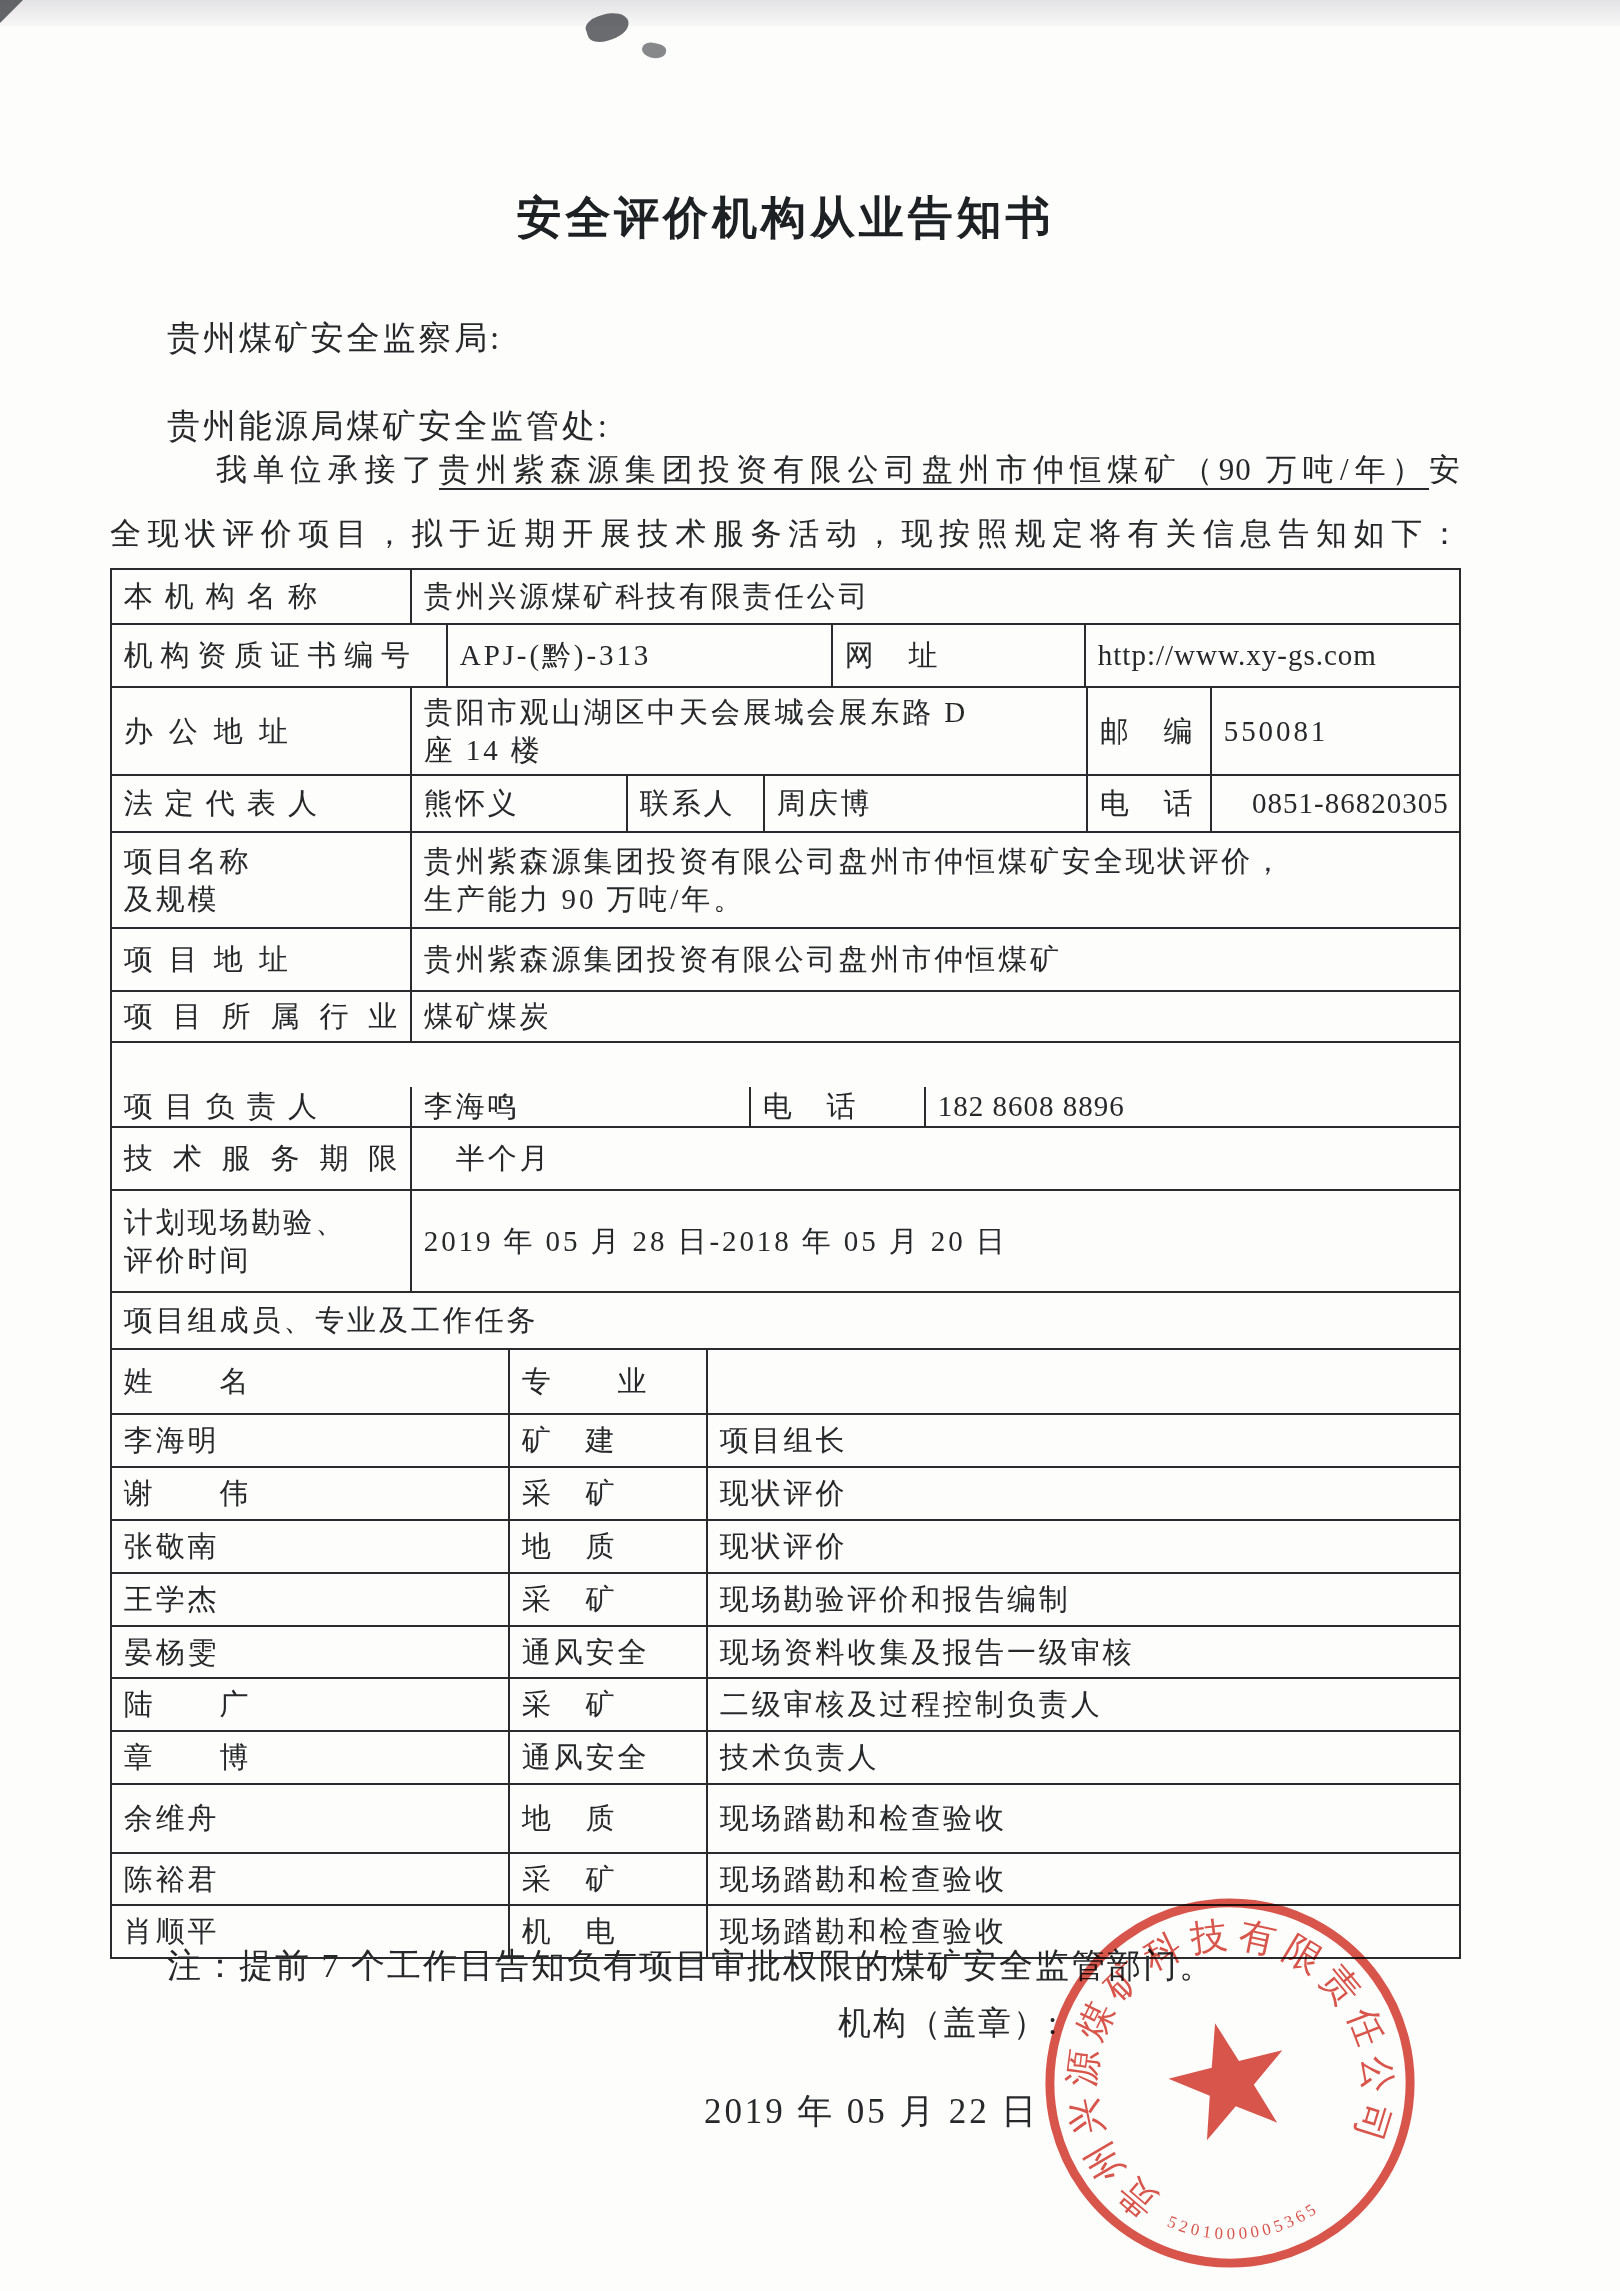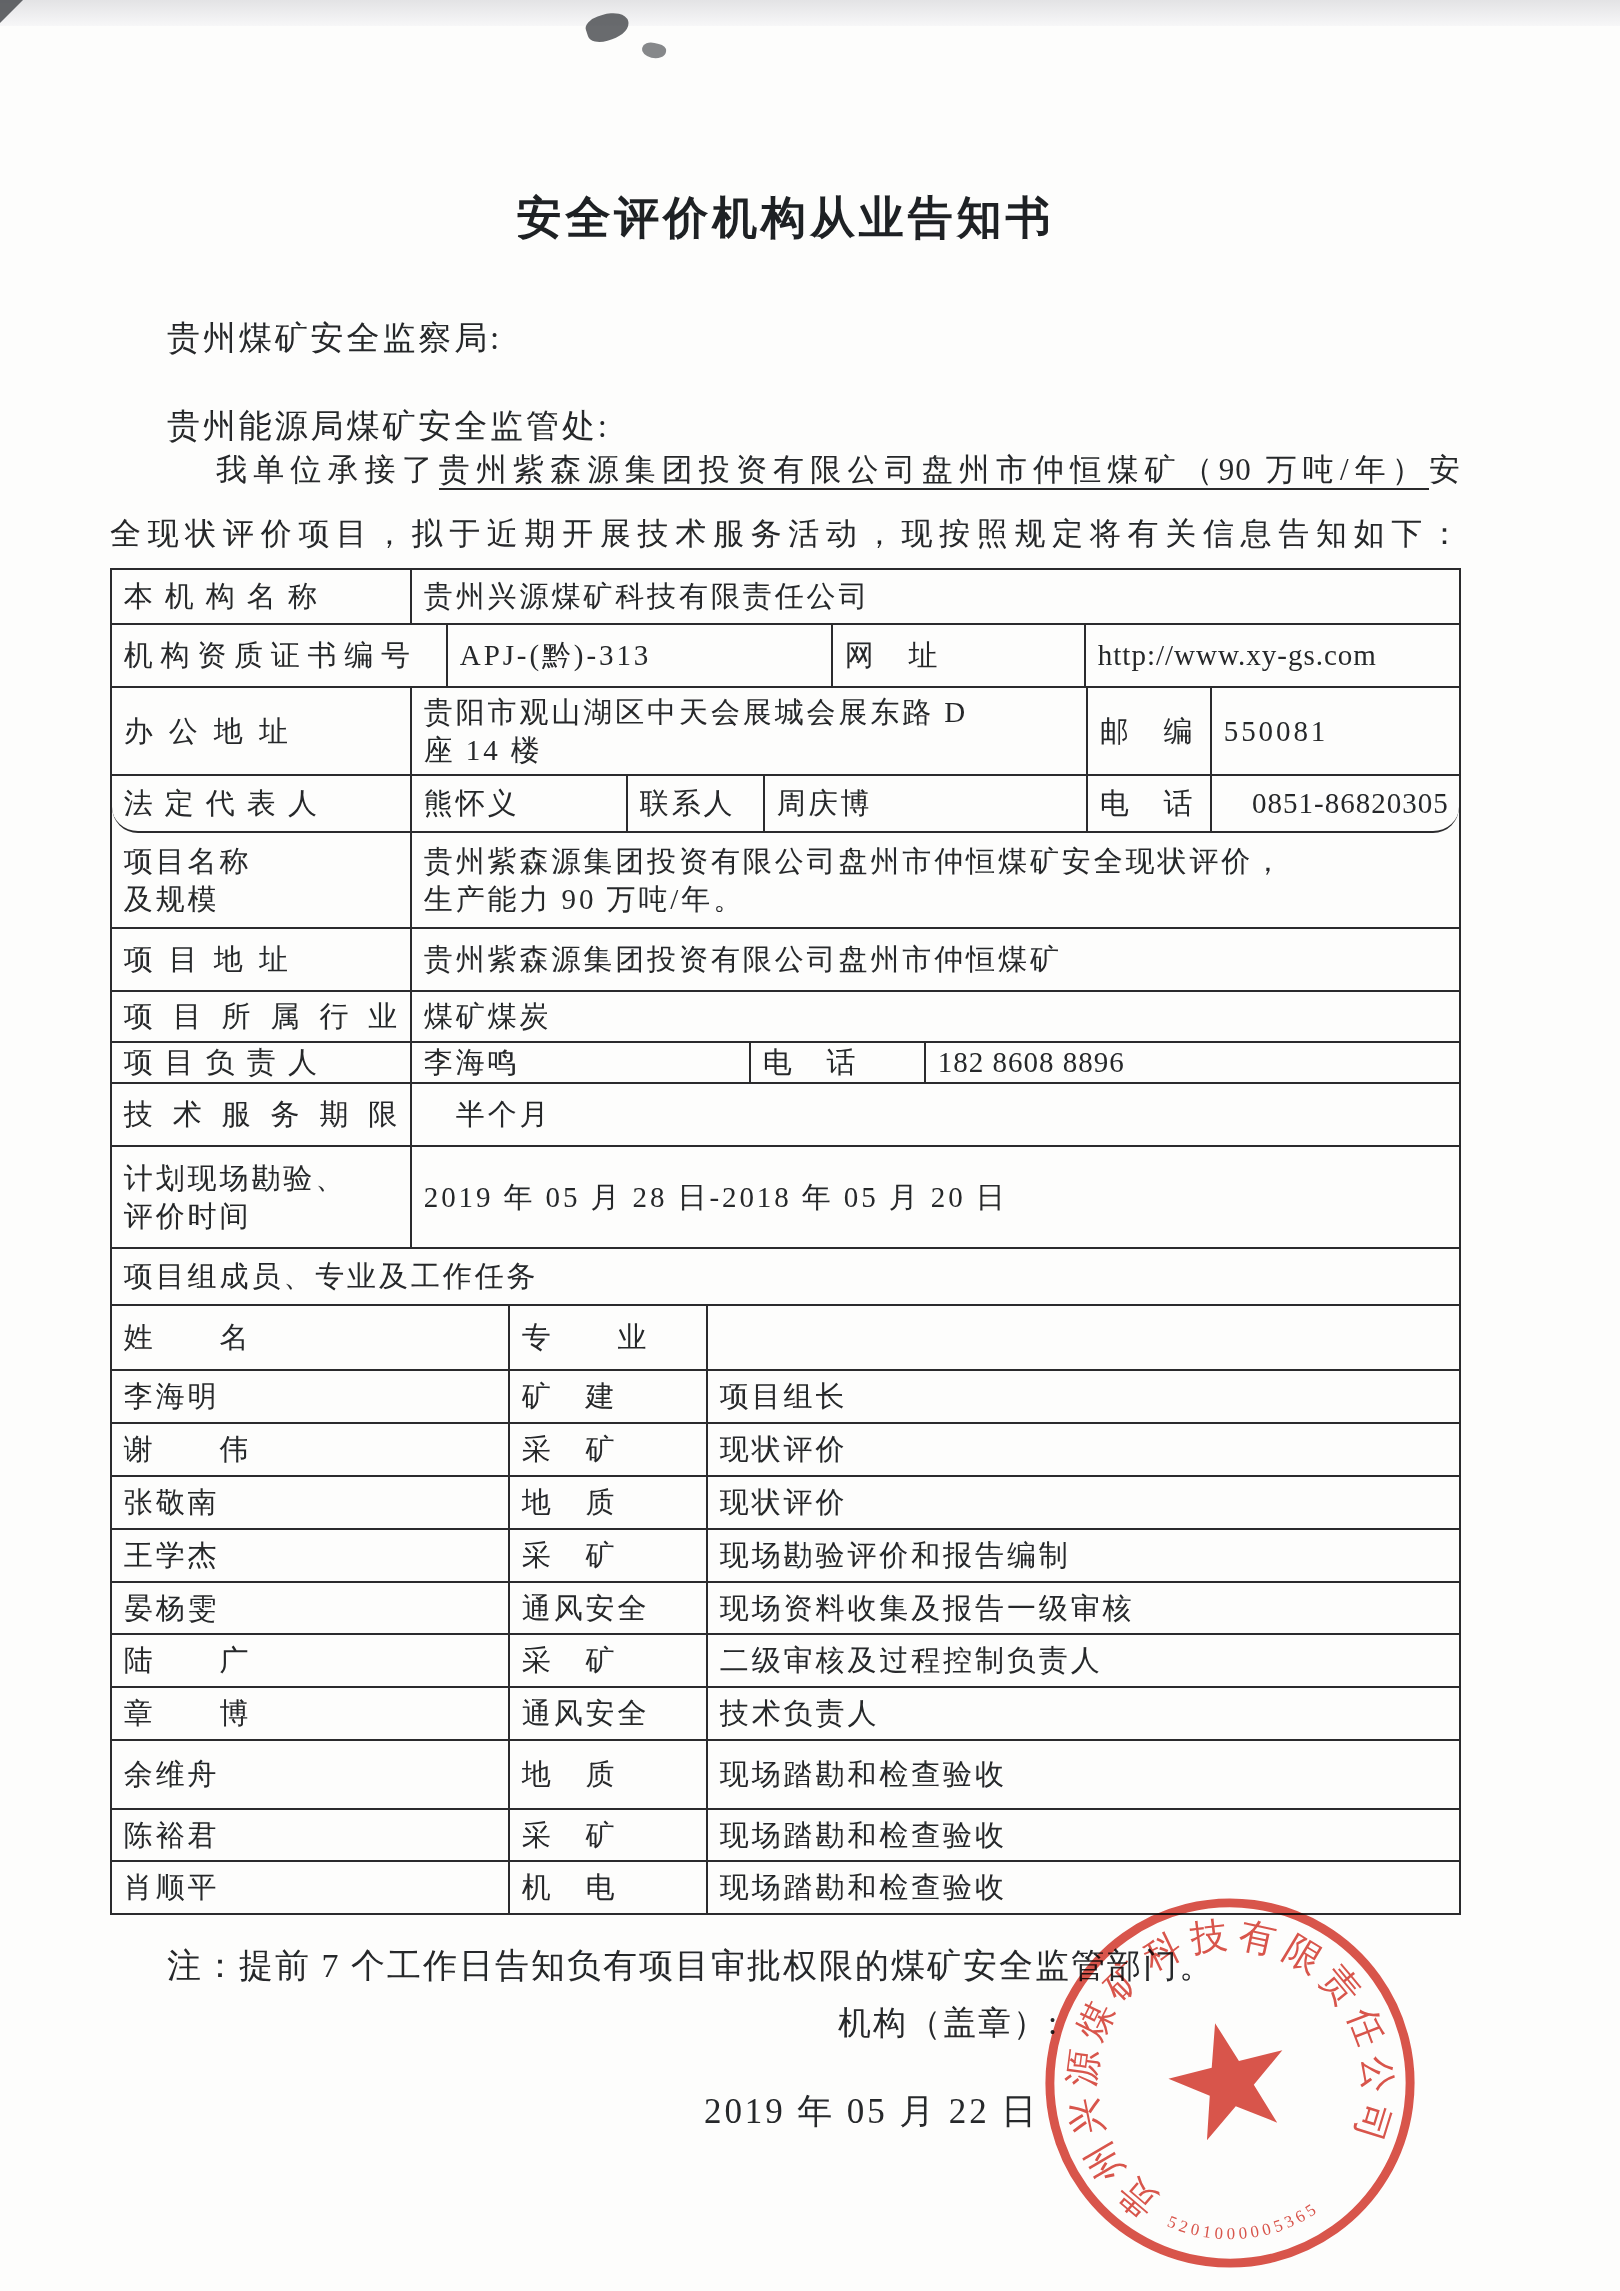--- a/index.html
+++ b/index.html
@@ -87,21 +87,21 @@
 
     <div class="tr" style="height:88px;">
       <div class="td cw306">
           <span class="j j170">办公地址</span>
         </div>
       <div class="td cw690 wrapaddr">贵阳市观山湖区中天会展城会展东路 D 座 14 楼</div>
       <div class="td cw127" style="padding-right:0;">邮　编</div>
       <div class="td cfill">550081</div>
     </div>
 
-    <div class="tr" style="height:57px;border-radius:26px;">
+    <div class="tr" style="height:57px;">
       <div class="td cw306">
           <span class="j j200">法定代表人</span>
         </div>
       <div class="td cw220">熊怀义</div>
       <div class="td cw140" style="padding-right:0;">联系人</div>
       <div class="td cw330">周庆博</div>
       <div class="td cw127" style="padding-right:0;">电　话</div>
       <div class="td cfill" style="letter-spacing:1px;padding-left:40px;">0851-86820305</div>
     </div>
 
@@ -123,21 +123,21 @@
       <div class="td cfill">贵州紫森源集团投资有限公司盘州市仲恒煤矿</div>
     </div>
 
     <div class="tr" style="height:51px;">
       <div class="td cw306">
           <span class="j j285">项目所属行业</span>
         </div>
       <div class="td cfill">煤矿煤炭</div>
     </div>
 
-    <div class="tr" style="height:41px;">
+    <div class="tr" style="height:41px;margin-top:44px;">
       <div class="td cw306">
           <span class="j j200">项目负责人</span>
         </div>
       <div class="td cw346">李海鸣</div>
       <div class="td cw179">电　话</div>
       <div class="td cfill" style="letter-spacing:1px;">182 8608 8896</div>
     </div>
 
     <div class="tr" style="height:63px;gap:32px;">
       <div class="td cw306">

